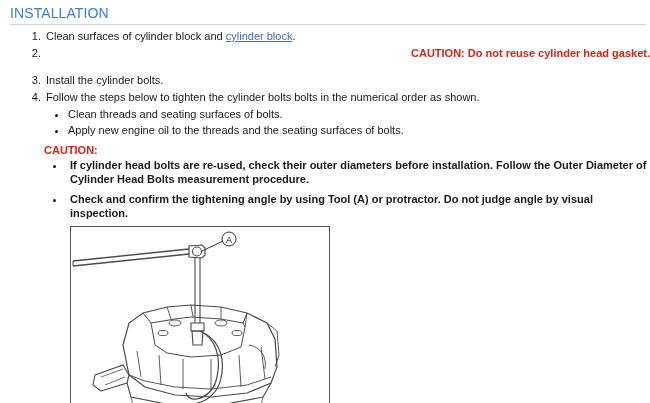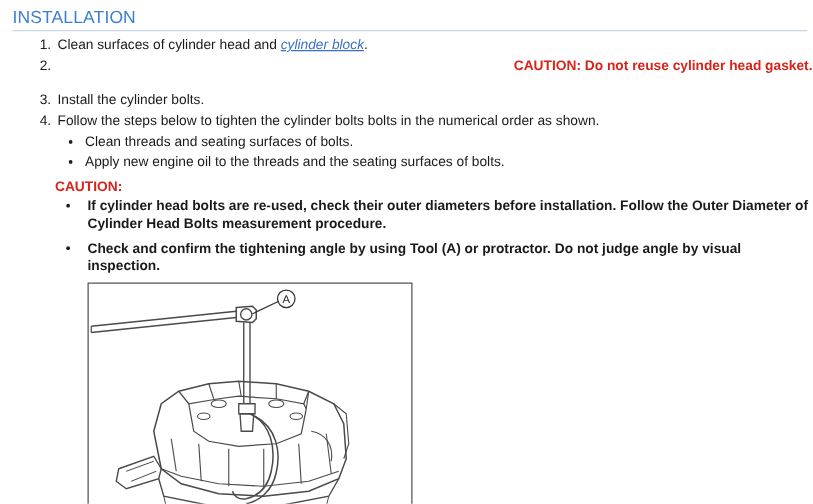--- a/index.html
+++ b/index.html
@@ -50,21 +50,20 @@
   ol.steps > li::marker {
     font-size: 11px;
   }
   .gap-li {
     list-style: none;
     height: 7px;
   }
   a.link {
     color: #3a6fc4;
     text-decoration: underline;
-    font-style: italic;
   }
   .caution {
     color: #d9231a;
     font-weight: bold;
     font-size: 11px;
     text-align: right;
   }
   .caution-line {
     margin: 2px 0 4px 16px;
     line-height: 14px;
@@ -119,21 +118,21 @@
 <div class="page">
 
   <div class="section-title">INSTALLATION</div>
   <div class="title-rule"></div>
 
   <div class="content">
 
     <ol class="steps">
 
       <li>
-        <span>Clean surfaces of cylinder head and </span><a class="link" href="#">cylinder block</a><span>.</span>
+        <span>Clean surfaces of cylinder block and </span><a class="link" href="#">cylinder block</a><span>.</span>
       </li>
 
       <li>
         <div class="caution-line caution">CAUTION: Do not reuse cylinder head gasket.</div>
       </li>
 
       <li class="gap-li"></li>
 
       <li value="3">
         <span>Install the cylinder bolts.</span>

